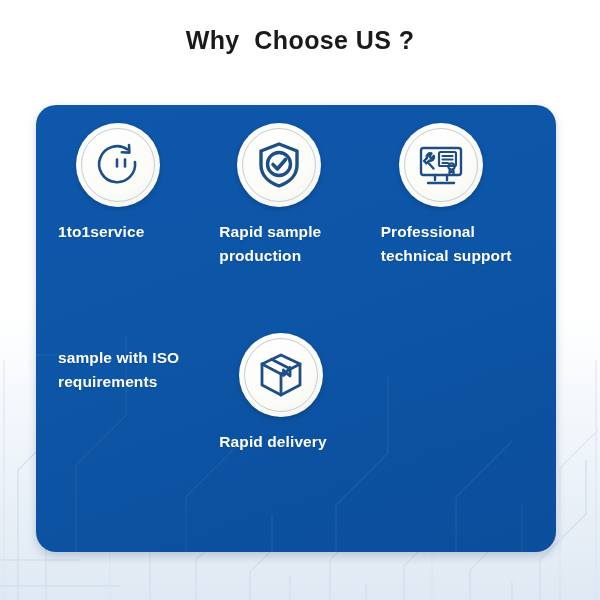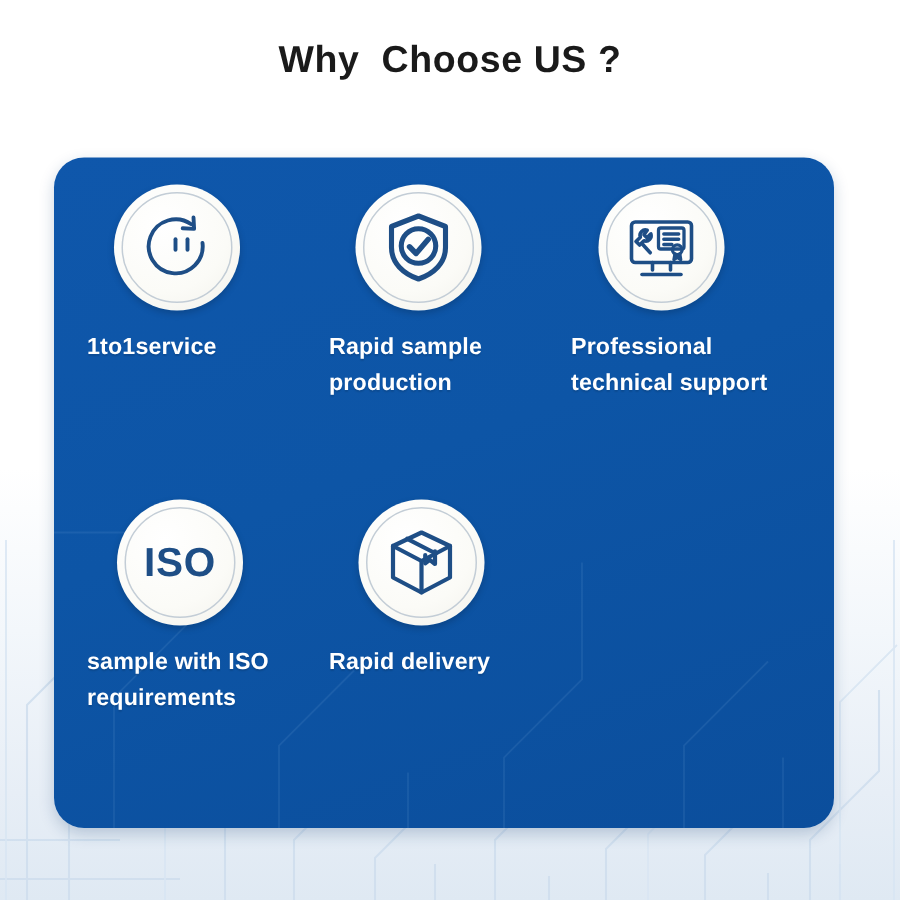--- a/index.html
+++ b/index.html
@@ -232,25 +232,20 @@
             <path d="M35 30.3 L34.3 34 L36.6 32.6 L38.8 34 L38.2 30.3"></path>
           </g>
         </svg>
       </div>
       <div class="feature-label">Professional
 technical support</div>
     </div>
 
 
     <div class="feature-cell row2">
-      <div class="icon-badge">
-        <svg width="62" height="40" viewBox="0 0 62 40">
-          <text class="iso-text" x="31" y="29" text-anchor="middle">ISO</text>
-        </svg>
-      </div>
       <div class="feature-label">sample with ISO
 requirements</div>
     </div>
 
     <div class="feature-cell row2">
       <div class="icon-badge">
         <svg width="50" height="50" viewBox="0 0 50 50">
           <g fill="none" stroke="#1e4e86" stroke-width="2.8" stroke-linecap="round" stroke-linejoin="round">
             <path d="M25 5 L44 14 L44 35 L25 45 L6 35 L6 14 Z"></path>
             <path d="M6 14 L25 24 L44 14"></path>

